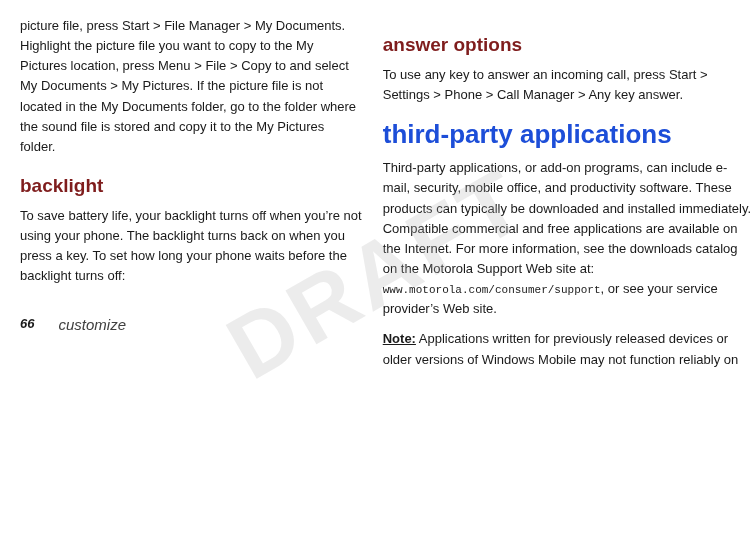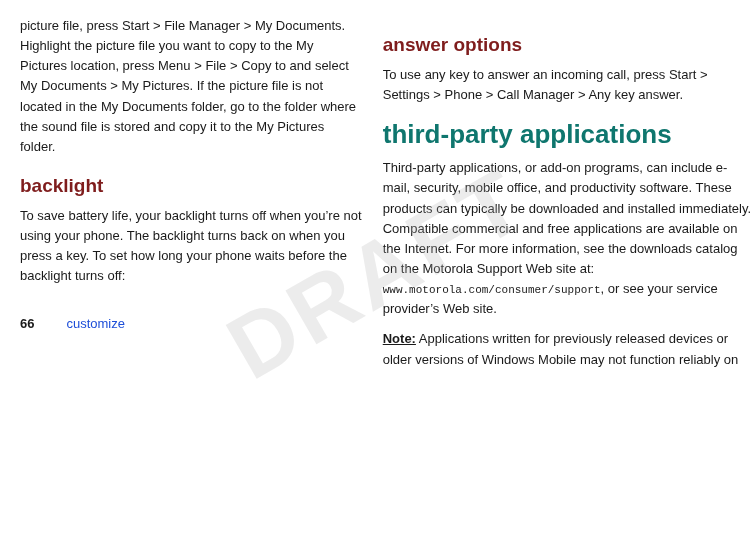--- a/index.html
+++ b/index.html
@@ -46,33 +46,34 @@
     }
 
     .right-column {
       width: 52%;
       flex-shrink: 0;
     }
 
     .page-number-row {
       display: flex;
       align-items: flex-start;
-      gap: 32px;
+      gap: 24px;
       margin-bottom: 8px;
+      font-style: italic;
     }
 
     .page-number {
       font-size: 13px;
       font-weight: bold;
       color: #1a1a1a;
     }
 
     .page-label {
-      font-size: 13px;
-      color: #1d4ed8;
+      font-size: 15px;
+      color: #404040;
     }
 
     p {
       font-size: 13px;
       line-height: 1.55;
       color: #1a1a1a;
       margin-bottom: 10px;
     }
 
     .section-heading {
@@ -80,21 +81,21 @@
       font-weight: bold;
       color: #7f1d1d;
       margin-top: 18px;
       margin-bottom: 8px;
       line-height: 1.2;
     }
 
     .section-heading-large {
       font-size: 26px;
       font-weight: bold;
-      color: #0f766e;
+      color: #1d4ed8;
       margin-top: 14px;
       margin-bottom: 8px;
       line-height: 1.2;
     }
 
     .bold {
       font-weight: normal;
       text-align: center;
     }
 

